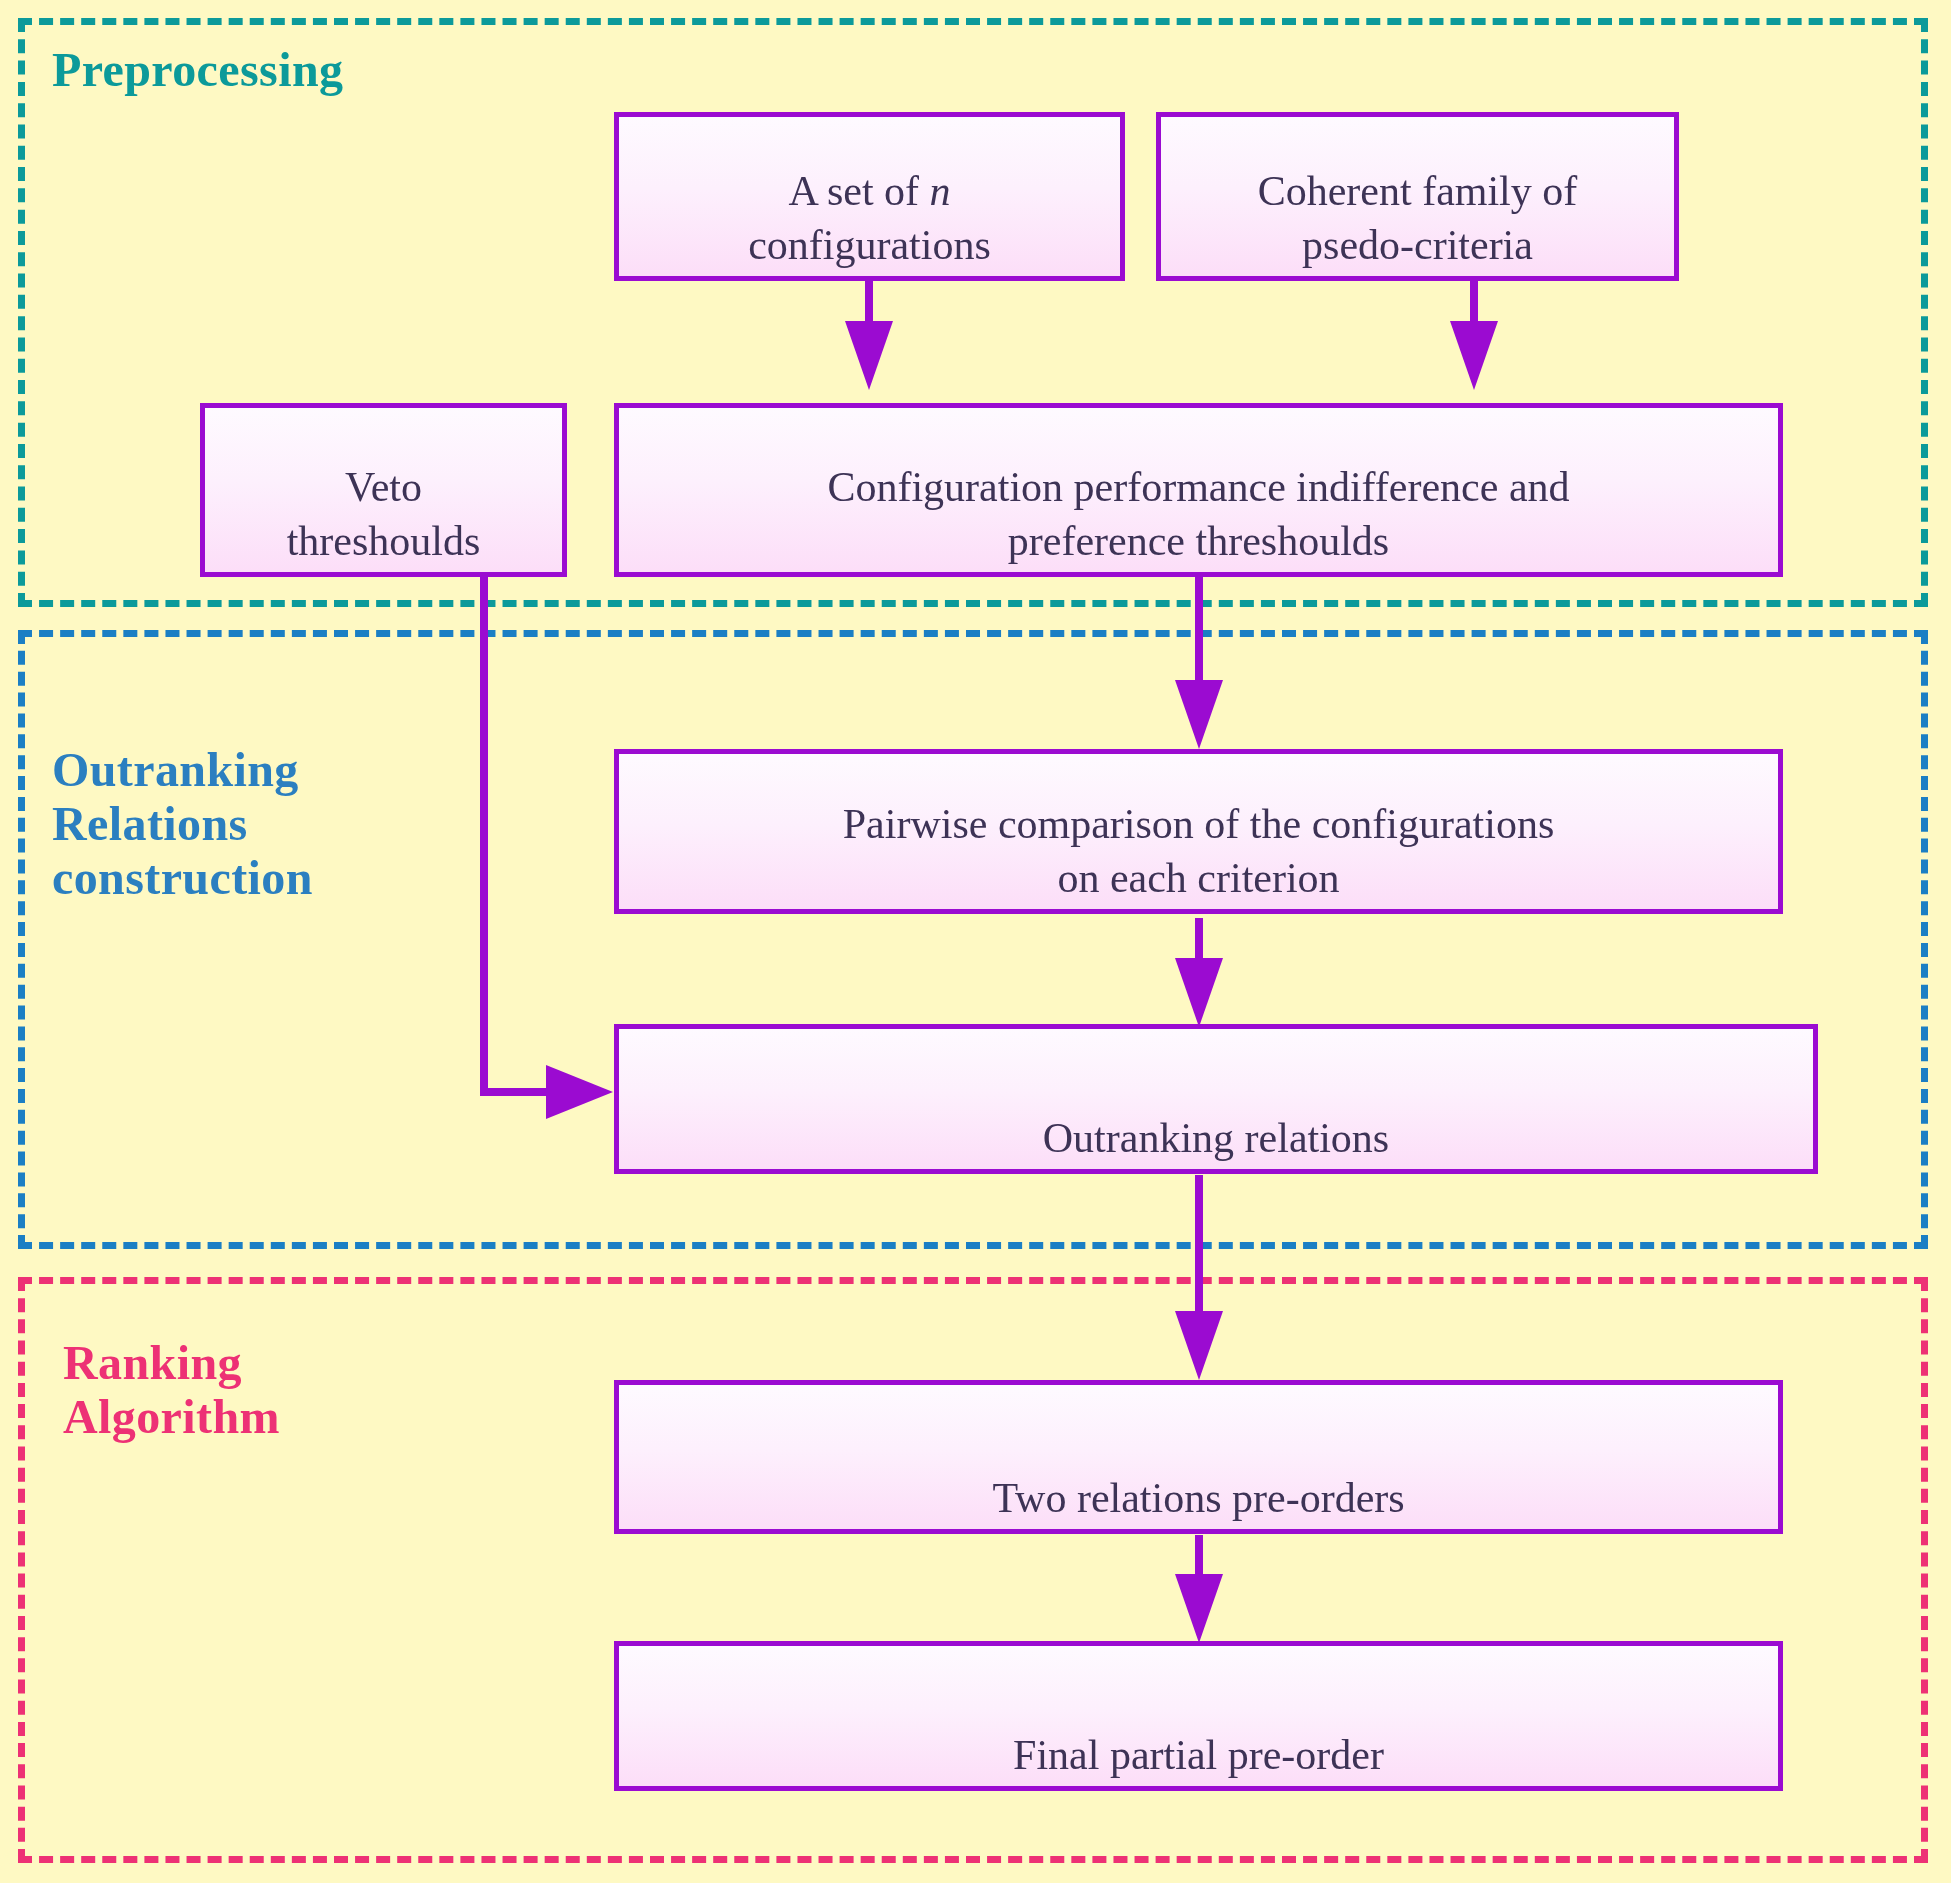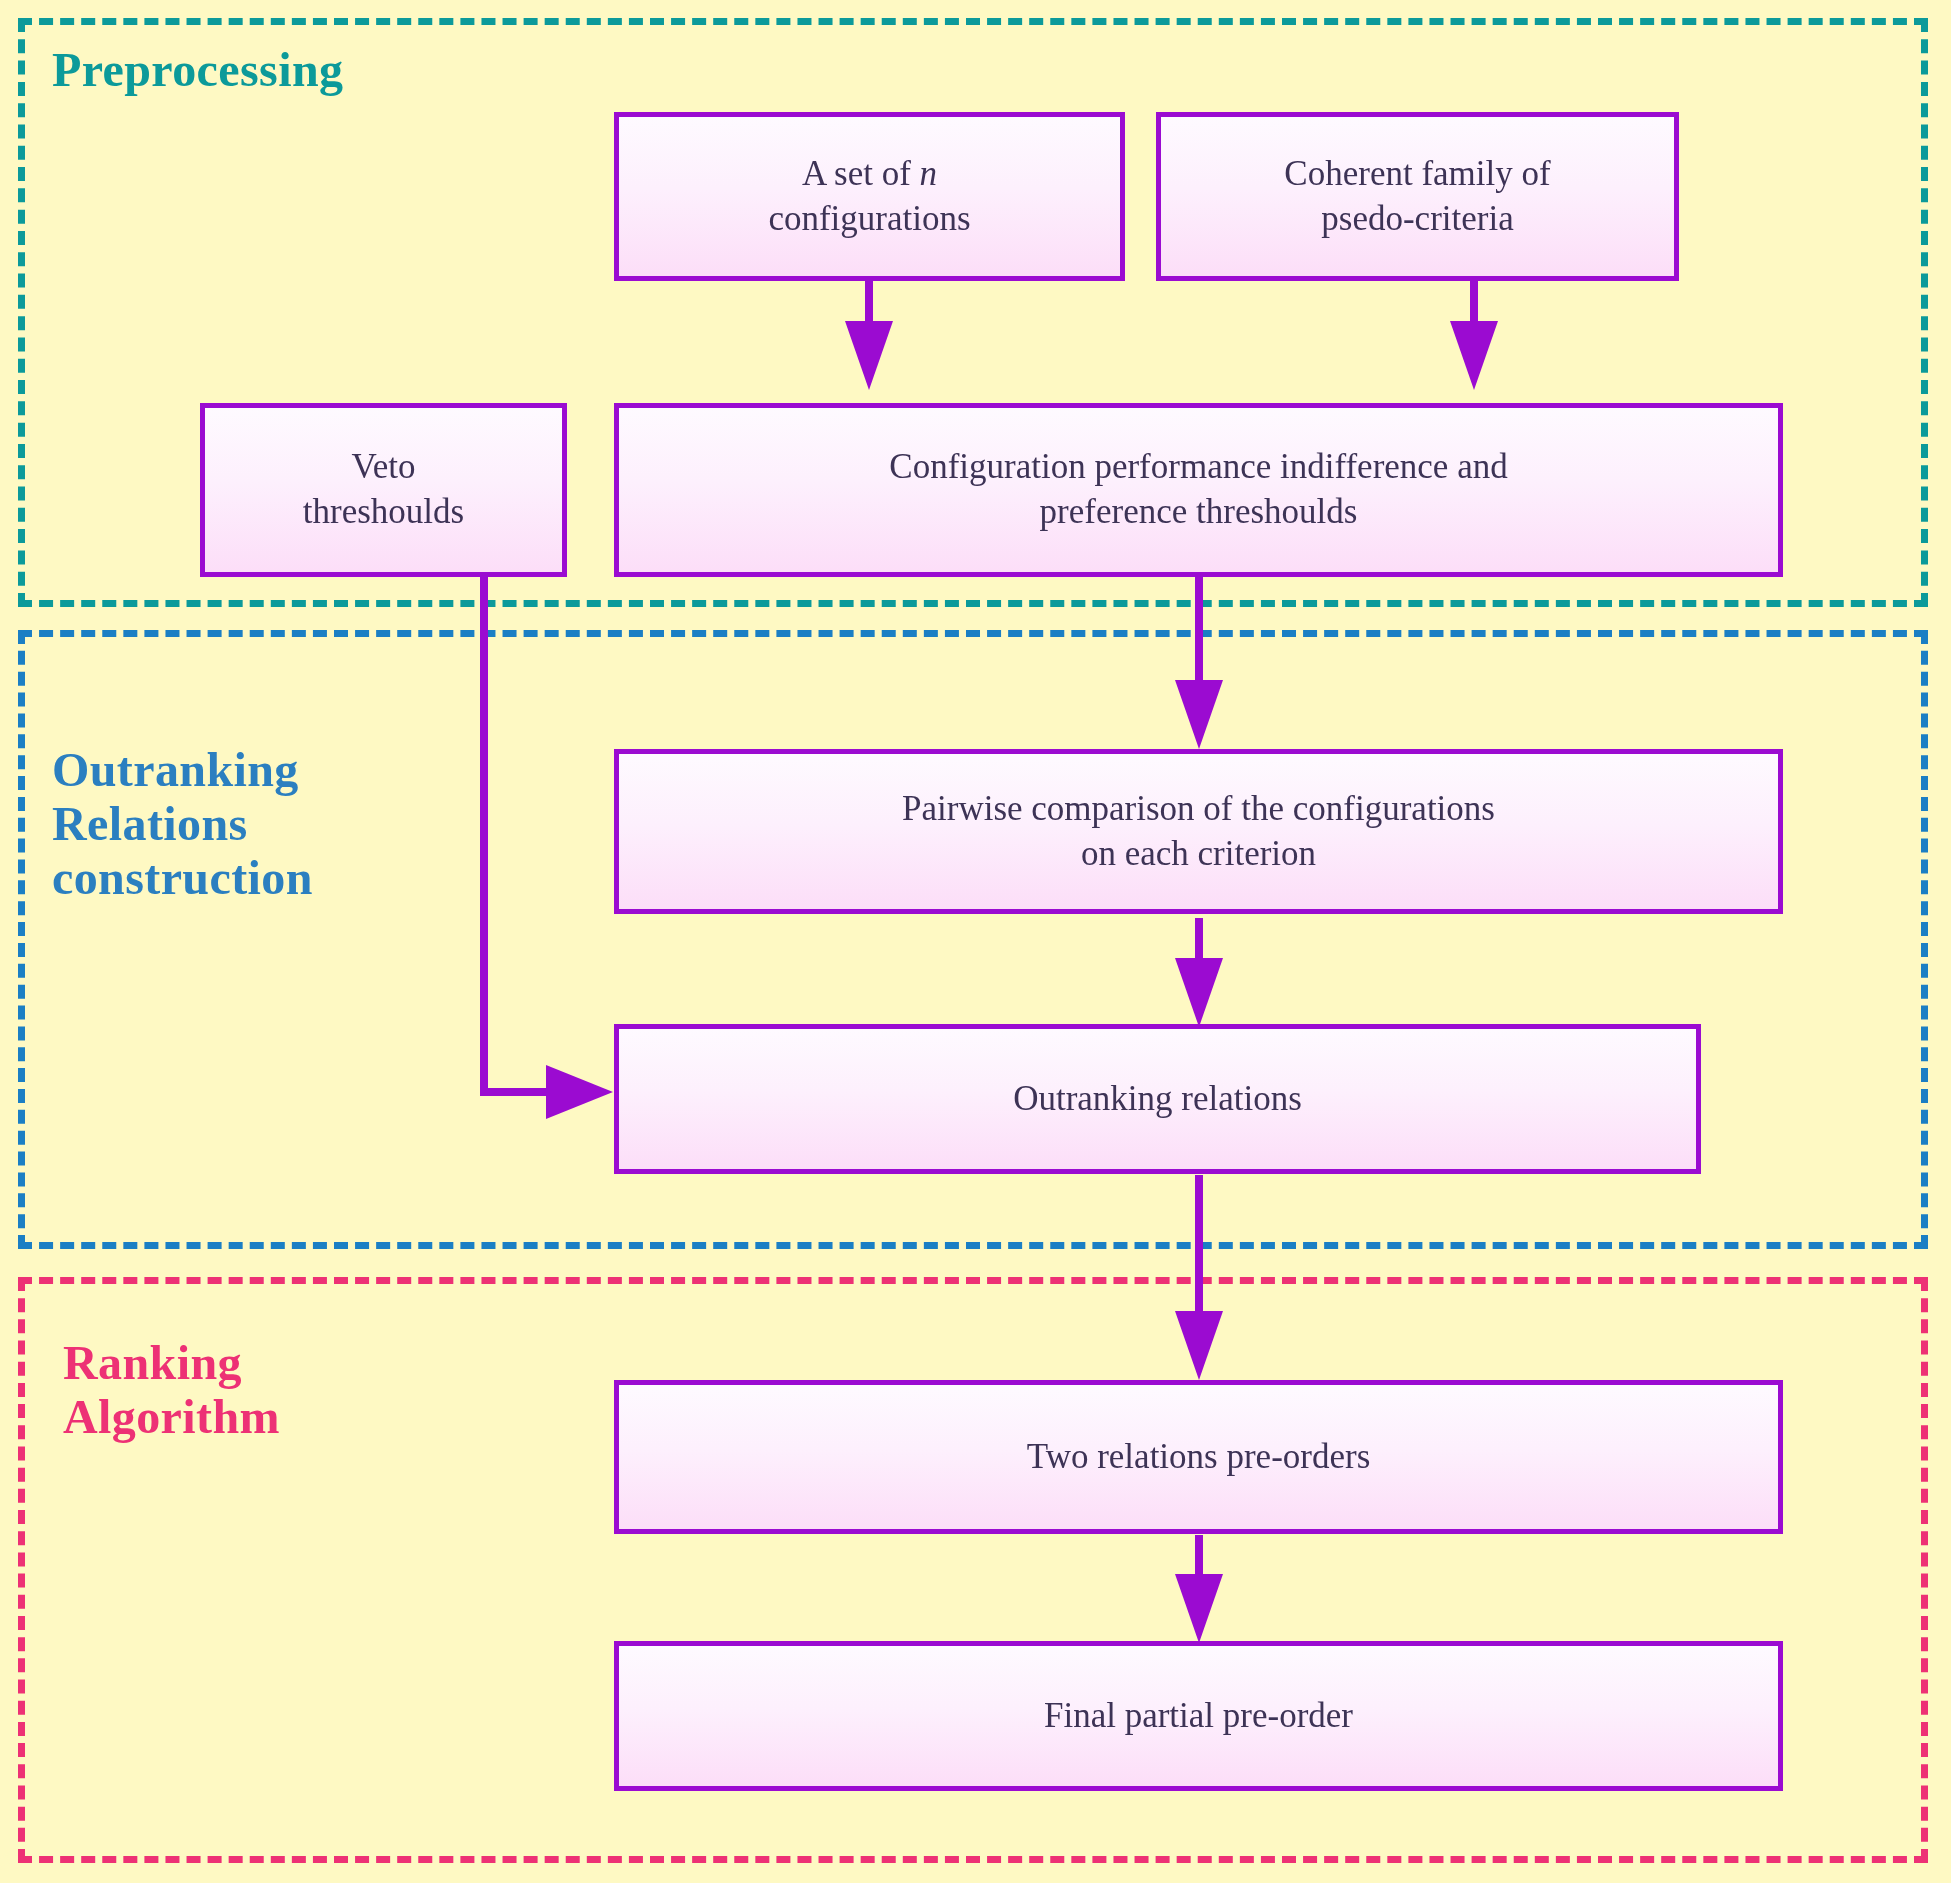--- a/index.html
+++ b/index.html
@@ -55,37 +55,37 @@
   #title-outranking    { left: 52px; top: 743px; color: #2b7fc0; }
   #title-ranking       { left: 63px; top: 1336px; color: #ed3175; }
 
   
   .pbox {
     position: absolute;
     box-sizing: border-box;
     border: 5.8px solid #9b0bd1;
     background: linear-gradient(to bottom, #fefaff 0%, #fdf0fd 45%, #fcdef8 100%);
     display: flex;
-    align-items: center;
+    align-items: flex-end;
     justify-content: center;
     text-align: center;
     color: #3d3356;
-    font-size: 35px;
+    font-size: 42px;
     line-height: 1.28;
     padding: 3.3px 11.7px;
   }
   .pbox .txt { white-space: pre-line; }
   .pbox em { font-style: italic; }
 
   #box-configs        { left: 614px;  top: 112px;  width: 511px;  height: 169px; }
   #box-criteria       { left: 1156px; top: 112px;  width: 523px;  height: 169px; }
   #box-veto           { left: 200px;  top: 403px;  width: 367px;  height: 174px; }
   #box-thresholds     { left: 614px;  top: 403px;  width: 1169px; height: 174px; }
   #box-pairwise       { left: 614px;  top: 749px;  width: 1169px; height: 165px; }
-  #box-outranking-rel { left: 614px;  top: 1024px; width: 1087px; height: 150px; }
+  #box-outranking-rel { left: 614px;  top: 1024px; width: 1204px; height: 150px; }
   #box-preorders      { left: 614px;  top: 1380px; width: 1169px; height: 154px; }
   #box-final          { left: 614px;  top: 1641px; width: 1169px; height: 150px; }
 
   
   .conn {
     position: absolute;
     background: #9b0bd1;
   }
   .vline { width: 7.5px; }
   .hline { height: 7.5px; }

